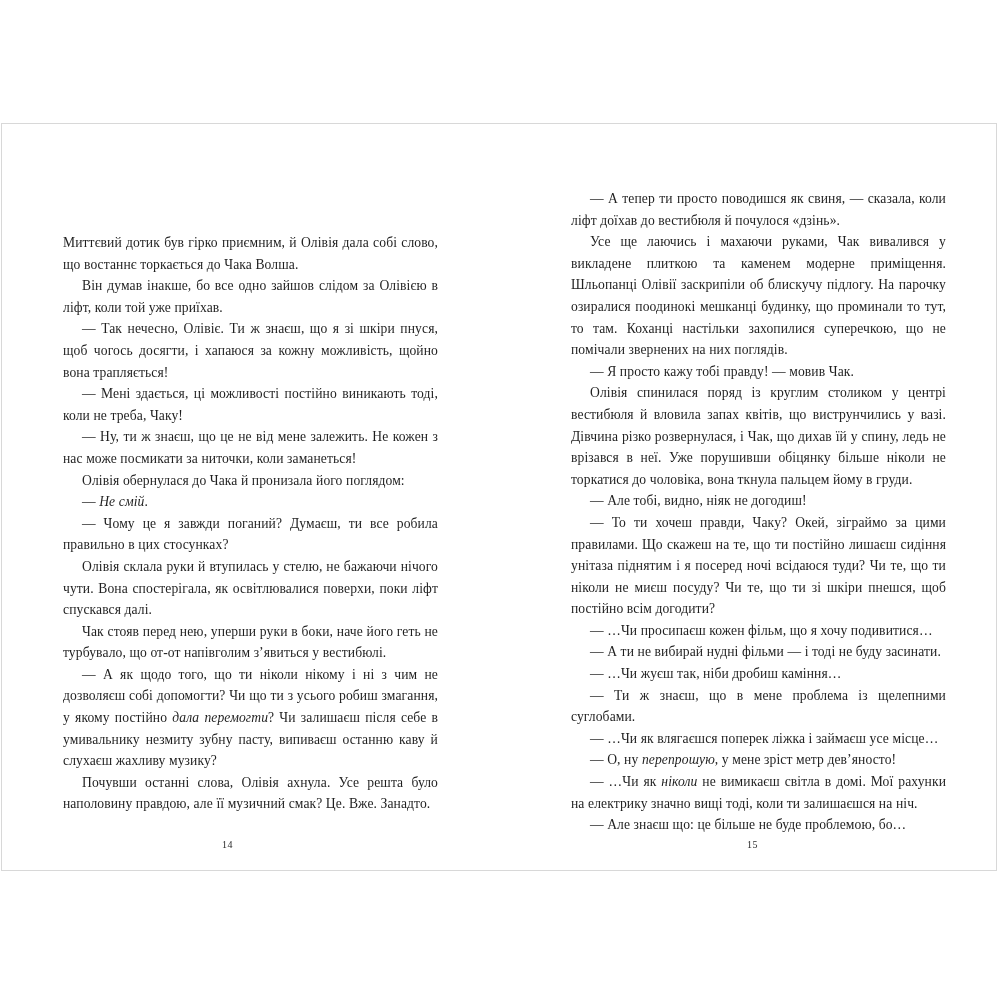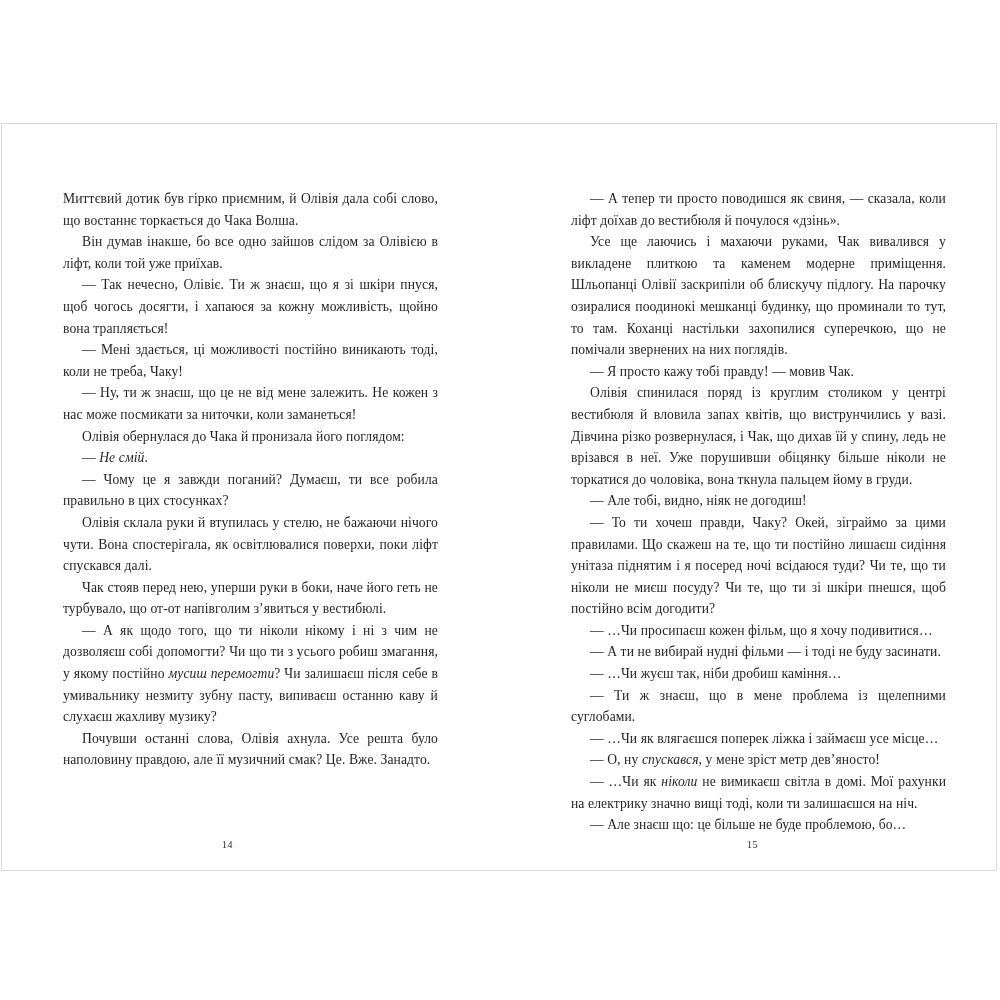--- a/index.html
+++ b/index.html
@@ -33,21 +33,21 @@
     text-align: justify;
     letter-spacing: 0.1px;
   }
   #col-left  { left: 63px;  top: 188px; }
   #col-right { left: 571px; top: 188px; }
   .text-col p {
     margin: 0;
     padding: 0;
     text-indent: 19px;
   }
-  .text-col p.noindent { text-indent: 0; }
+  .text-col p.noindent { text-indent: 0; margin-top: 44px; }
   .text-col em { font-style: italic; }
   .pagenum {
     position: absolute;
     top: 838px;
     font-size: 10px;
     line-height: 14px;
     color: #2b2b2b;
     letter-spacing: 0.5px;
   }
   #pn-left  { left: 222px; }
@@ -62,35 +62,35 @@
     <p class="noindent"><span>Миттєвий дотик був гірко приємним, й Олівія дала собі слово, що востаннє торкається до Чака Волша.</span></p>
     <p><span>Він думав інакше, бо все одно зайшов слідом за Олівією в ліфт, коли той уже приїхав.</span></p>
     <p><span>— Так нечесно, Олівіє. Ти ж знаєш, що я зі шкіри пнуся, щоб чогось досягти, і хапаюся за кожну можливість, щойно вона трапляється!</span></p>
     <p><span>— Мені здається, ці можливості постійно виникають тоді, коли не треба, Чаку!</span></p>
     <p><span>— Ну, ти ж знаєш, що це не від мене залежить. Не кожен з нас може посмикати за ниточки, коли заманеться!</span></p>
     <p><span>Олівія обернулася до Чака й пронизала його поглядом:</span></p>
     <p><span>— </span><em>Не смій</em><span>.</span></p>
     <p><span>— Чому це я завжди поганий? Думаєш, ти все робила правильно в цих стосунках?</span></p>
     <p><span>Олівія склала руки й втупилась у стелю, не бажаючи нічого чути. Вона спостерігала, як освітлювалися поверхи, поки ліфт спускався далі.</span></p>
     <p><span>Чак стояв перед нею, уперши руки в боки, наче його геть не турбувало, що от-от напівголим з’явиться у вестибюлі.</span></p>
-    <p><span>— А як щодо того, що ти ніколи нікому і ні з чим не дозволяєш собі допомогти? Чи що ти з усього робиш змагання, у якому постійно </span><em>мусиш перемогти</em><span>? Чи залишаєш після себе в умивальнику незмиту зубну пасту, випиваєш останню каву й слухаєш жахливу музику?</span></p>
+    <p><span>— А як щодо того, що ти ніколи нікому і ні з чим не дозволяєш собі допомогти? Чи що ти з усього робиш змагання, у якому постійно </span><em>дала перемогти</em><span>? Чи залишаєш після себе в умивальнику незмиту зубну пасту, випиваєш останню каву й слухаєш жахливу музику?</span></p>
     <p><span>Почувши останні слова, Олівія ахнула. Усе решта було наполовину правдою, але її музичний смак? Це. Вже. Занадто.</span></p>
   </div>
 
 <div class="text-col" id="col-right">
     <p><span>— А тепер ти просто поводишся як свиня, — сказала, коли ліфт доїхав до вестибюля й почулося «дзінь».</span></p>
     <p><span>Усе ще лаючись і махаючи руками, Чак вивалився у викладене плиткою та каменем модерне приміщення. Шльопанці Олівії заскрипіли об блискучу підлогу. На парочку озиралися поодинокі мешканці будинку, що проминали то тут, то там. Коханці настільки захопилися суперечкою, що не помічали звернених на них поглядів.</span></p>
     <p><span>— Я просто кажу тобі правду! — мовив Чак.</span></p>
     <p><span>Олівія спинилася поряд із круглим столиком у центрі вестибюля й вловила запах квітів, що виструнчились у вазі. Дівчина різко розвернулася, і Чак, що дихав їй у спину, ледь не врізався в неї. Уже порушивши обіцянку більше ніколи не торкатися до чоловіка, вона ткнула пальцем йому в груди.</span></p>
     <p><span>— Але тобі, видно, ніяк не догодиш!</span></p>
     <p><span>— То ти хочеш правди, Чаку? Окей, зіграймо за цими правилами. Що скажеш на те, що ти постійно лишаєш сидіння унітаза піднятим і я посеред ночі всідаюся туди? Чи те, що ти ніколи не миєш посуду? Чи те, що ти зі шкіри пнешся, щоб постійно всім догодити?</span></p>
     <p><span>— …Чи просипаєш кожен фільм, що я хочу подивитися…</span></p>
     <p><span>— А ти не вибирай нудні фільми — і тоді не буду засинати.</span></p>
     <p><span>— …Чи жуєш так, ніби дробиш каміння…</span></p>
     <p><span>— Ти ж знаєш, що в мене проблема із щелепними суглобами.</span></p>
     <p><span>— …Чи як влягаєшся поперек ліжка і займаєш усе місце…</span></p>
-    <p><span>— О, ну </span><em>спускався</em><span>, у мене зріст метр дев’яносто!</span></p>
+    <p><span>— О, ну </span><em>перепрошую</em><span>, у мене зріст метр дев’яносто!</span></p>
     <p><span>— …Чи як </span><em>ніколи</em><span> не вимикаєш світла в домі. Мої рахунки на електрику значно вищі тоді, коли ти залишаєшся на ніч.</span></p>
     <p><span>— Але знаєш що: це більше не буде проблемою, бо…</span></p>
   </div>
 
 <div class="pagenum" id="pn-left">14</div>
 <div class="pagenum" id="pn-right">15</div>
 
 </body></html>

